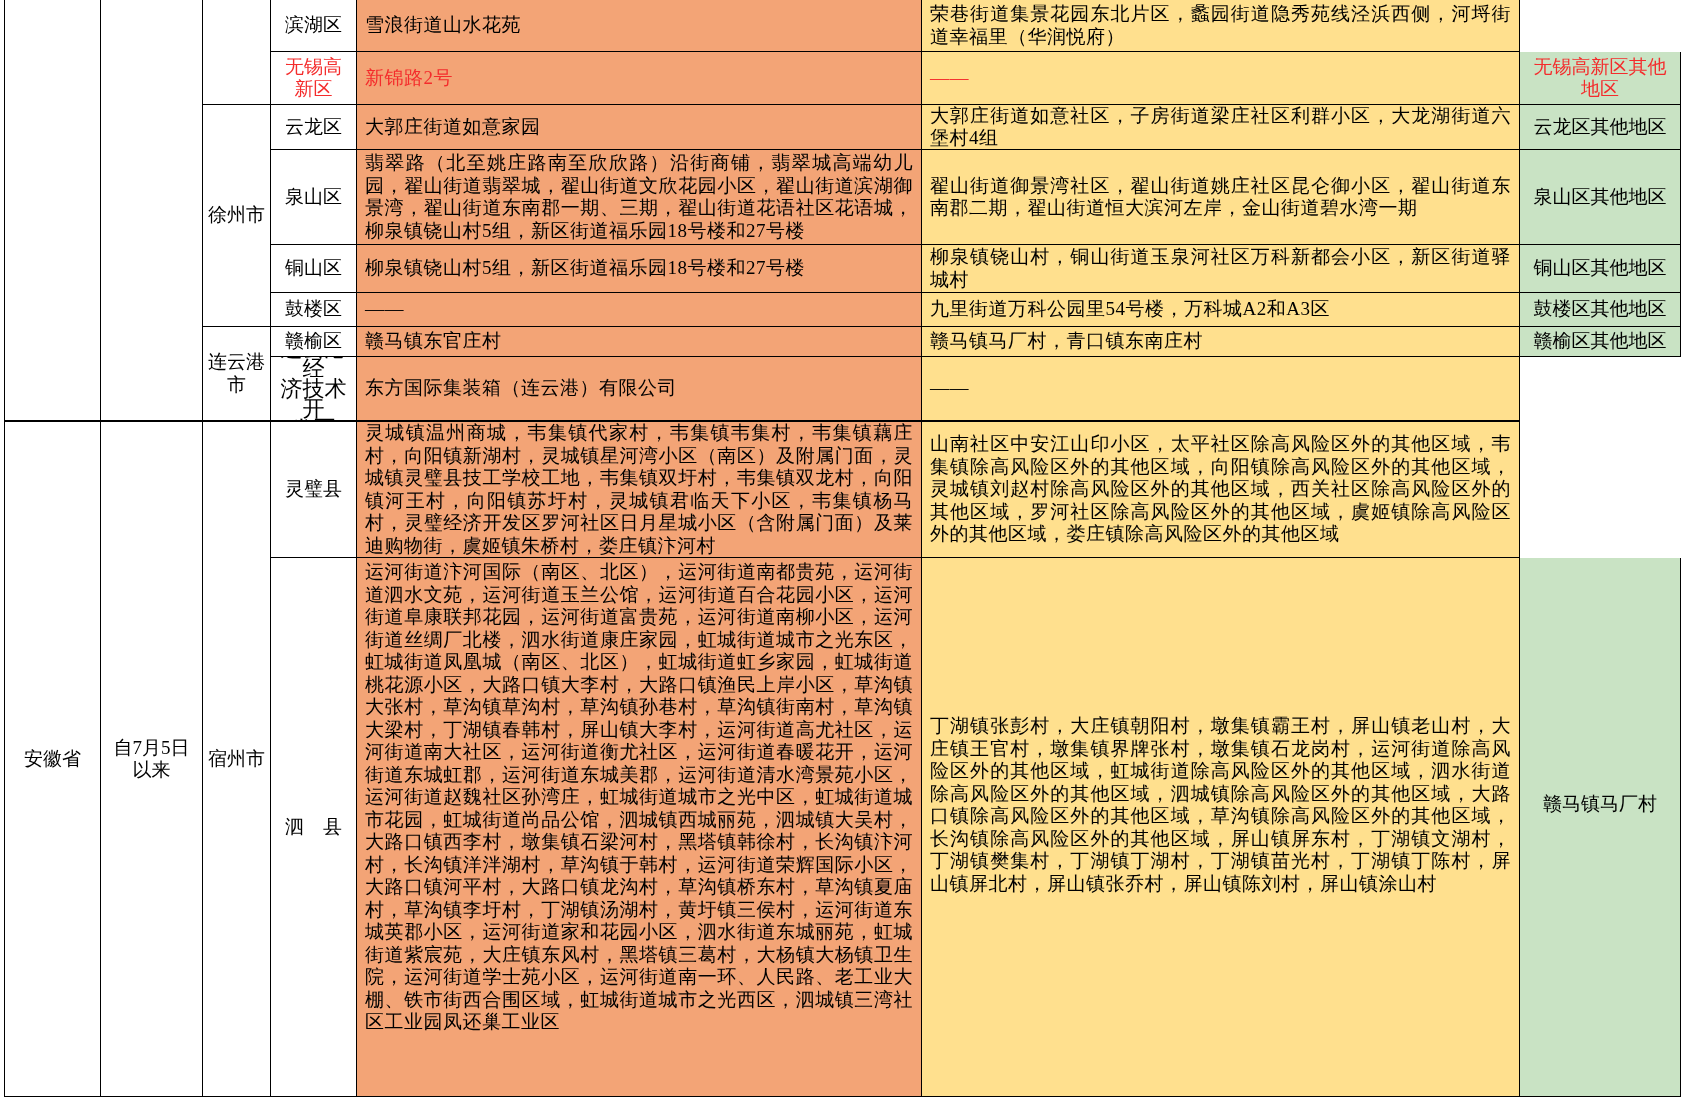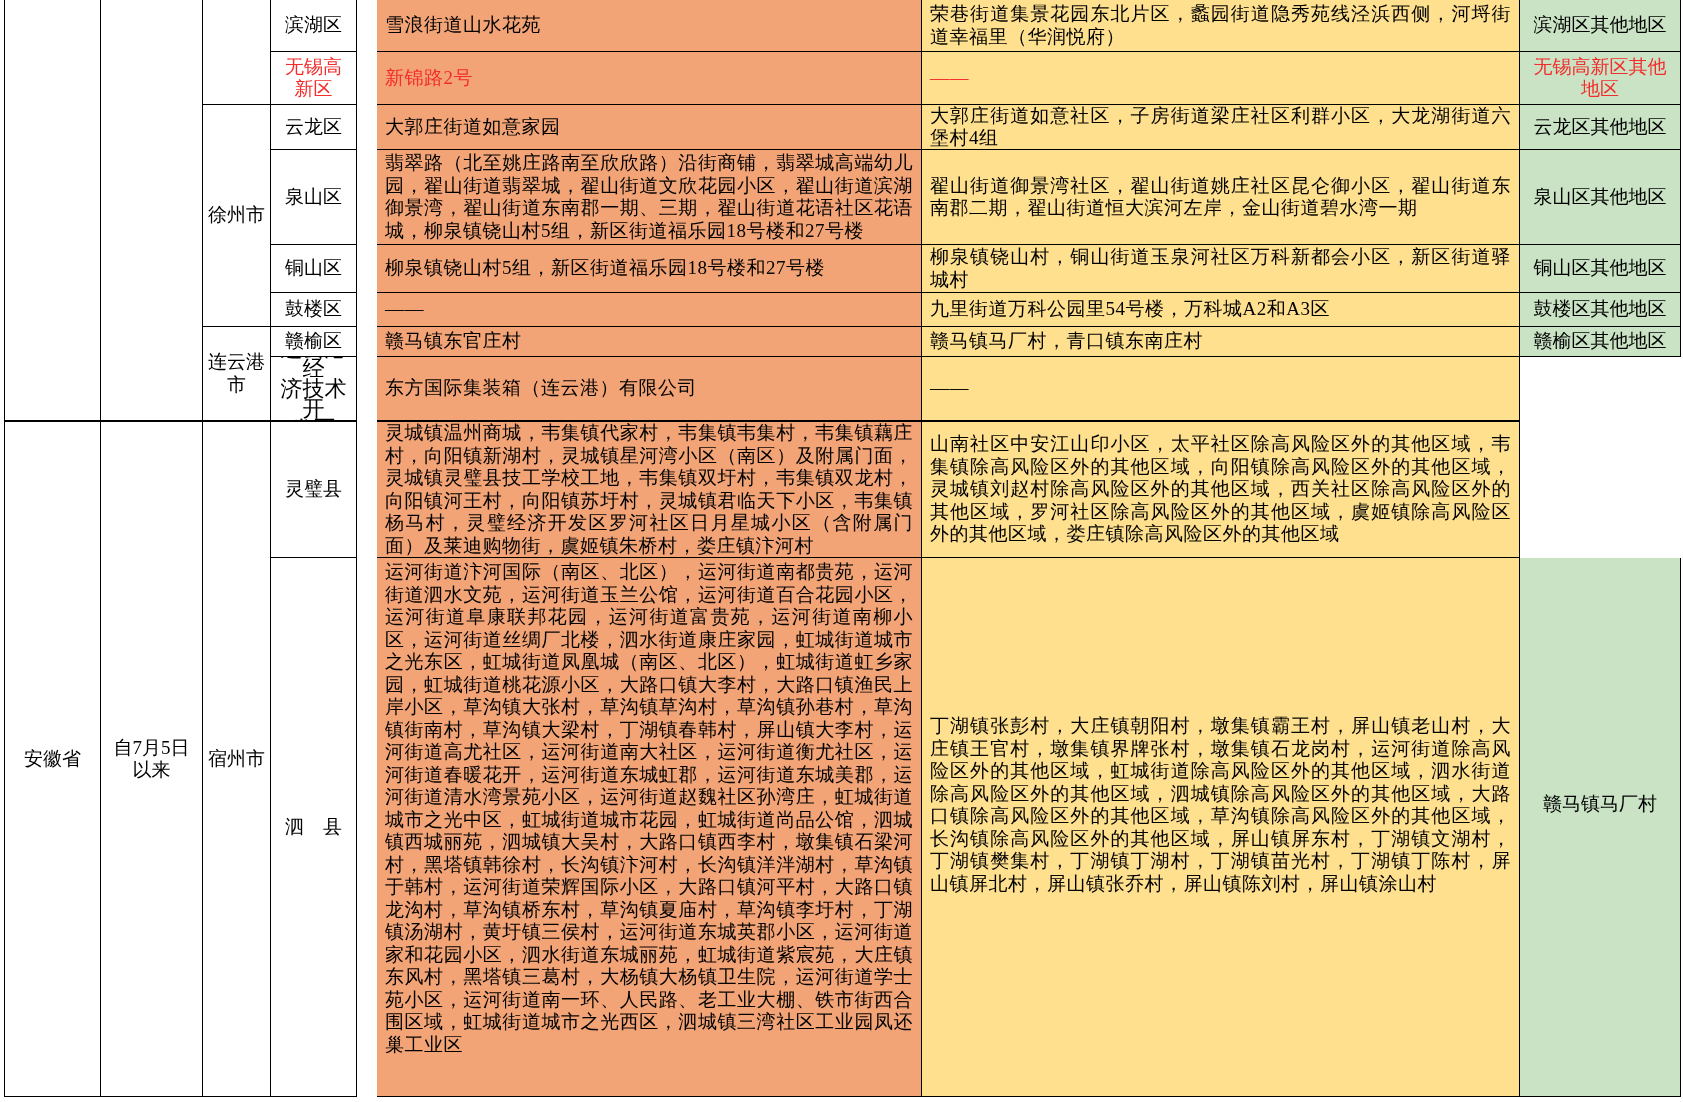--- a/index.html
+++ b/index.html
@@ -16,21 +16,21 @@
   .cell{
     box-sizing:border-box;overflow:hidden;
     border-right:1px solid #000;border-bottom:1px solid #000;
     display:flex;flex-direction:column;justify-content:center;
     font-size:19px;line-height:22.5px;
   }
   .first-col{border-left:1px solid #000;}
   .sec-end{border-bottom-width:2px;}
   .label{align-items:center;text-align:center;white-space:pre-line;padding:0 3px;}
   .text{padding:1px 8px;text-align:justify;letter-spacing:0.5px;}
-  .orange{background:var(--orange,#F3A476);margin-left:20px;}
+  .orange{background:var(--orange,#F3A476);}
   .yellow{background:var(--yellow,#FFE08E);}
   .green{background:var(--green,#C9E3C4);}
   .red{color:var(--red,#F42C2C);}
   .small{font-size:22px;line-height:20px;}
   .vtop{justify-content:flex-start;padding-top:3px;}
   .nudge-up{padding-bottom:45px;}
 </style>
 </head>
 <body>
 
@@ -46,21 +46,20 @@
 
     <div class="cell label" style="grid-area:1/3/3/4"></div>
     <div class="cell label" style="grid-area:3/3/7/4">徐州市</div>
     <div class="cell label sec-end" style="grid-area:7/3/9/4">连云港
 市</div>
     <div class="cell label" style="grid-area:9/3/11/4">宿州市</div>
 
     <div class="cell label" style="grid-area:1/4/2/5">滨湖区</div>
     <div class="cell text orange" style="grid-area:1/5/2/6">雪浪街道山水花苑</div>
     <div class="cell text yellow" style="grid-area:1/6/2/7">荣巷街道集景花园东北片区，蠡园街道隐秀苑线泾浜西侧，河埒街道幸福里（华润悦府）</div>
-    <div class="cell label green" style="grid-area:1/7/2/8">滨湖区其他地区</div>
 
     <div class="cell label red" style="grid-area:2/4/3/5">无锡高
 新区</div>
     <div class="cell text orange red" style="grid-area:2/5/3/6">新锦路2号</div>
     <div class="cell text yellow red" style="grid-area:2/6/3/7">——</div>
     <div class="cell label green red" style="grid-area:2/7/3/8">无锡高新区其他
 地区</div>
 
     <div class="cell label" style="grid-area:3/4/4/5">云龙区</div>
     <div class="cell text orange" style="grid-area:3/5/4/6">大郭庄街道如意家园</div>

